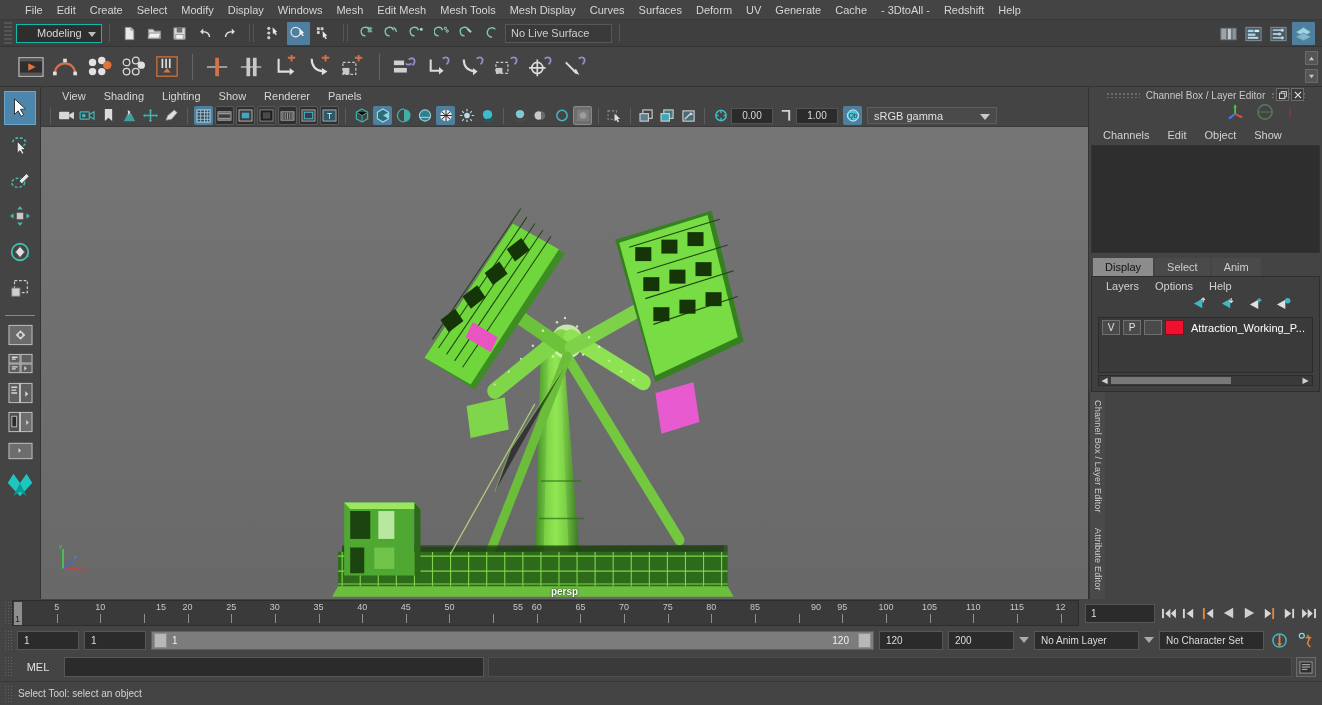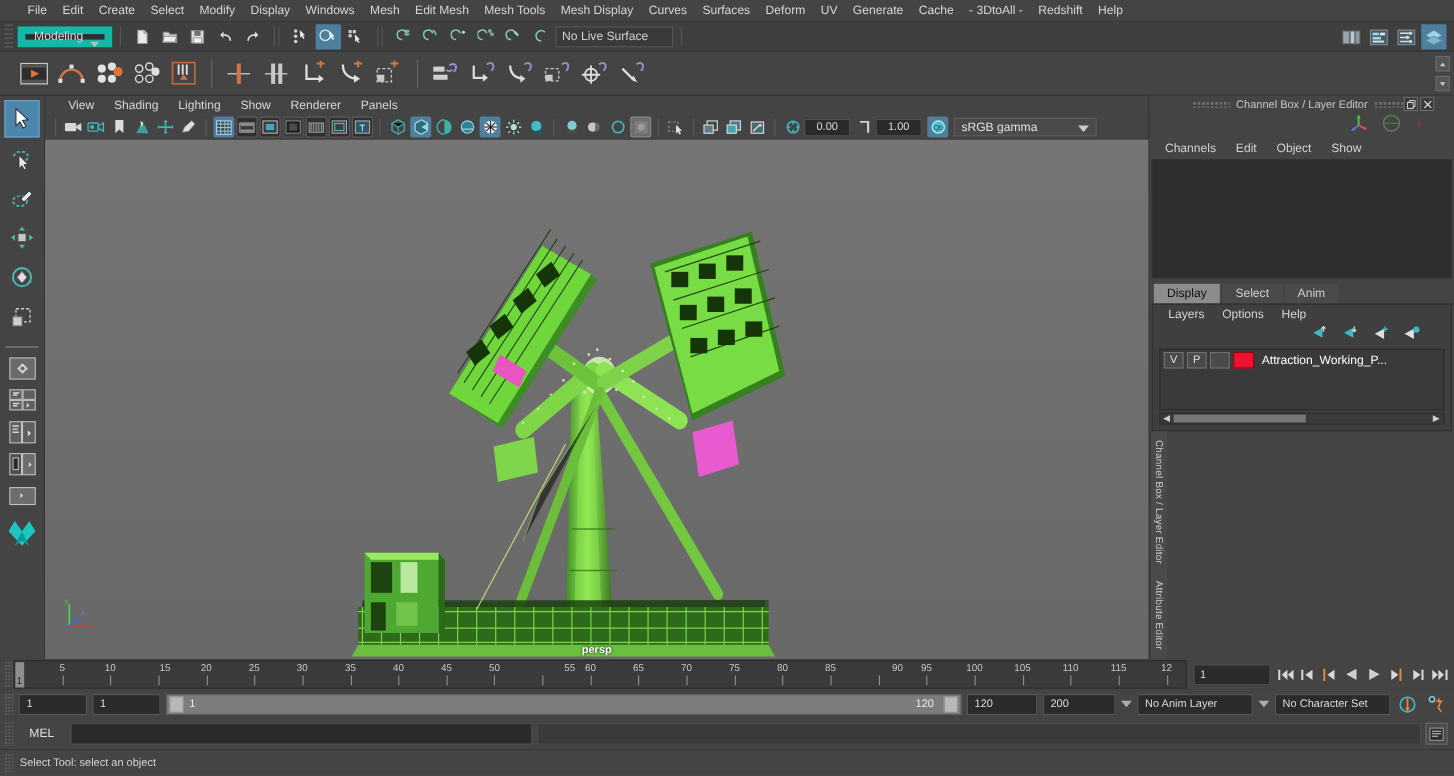--- a/index.html
+++ b/index.html
@@ -38,22 +38,22 @@
   
   .statusbar {
     height: 27px; background: #3f3f3f; flex: 0 0 27px;
     display: flex; align-items: center; padding-left: 4px; position: relative;
     border-bottom: 1px solid #343434;
   }
   .grip { width: 8px; height: 22px; background:
       repeating-linear-gradient(to bottom, #5a5a5a 0 2px, transparent 2px 4px);
       background-size: 3px 4px; background-repeat: repeat; margin-right: 4px; opacity:.8;}
   .menuselect {
-    width: 86px; height: 19px; background: #2e2e2e; border: 7px solid #14b8a6;
-    display: flex; align-items: center; padding: 0 8px; position: relative;
+    width: 86px; height: 19px; background: #2e2e2e; border: 1px solid #14b8a6;
+    display: flex; align-items: center; padding: 0 20px; position: relative;
   }
   .menuselect span { font-size: 11px; color: #d8d8d8; }
   .menuselect .arw { position: absolute; right: 5px; top: 7px; width: 0; height: 0;
     border-left: 4px solid transparent; border-right: 4px solid transparent; border-top: 5px solid #bcbcbc; }
   .sep { width: 1px; height: 18px; background: #565656; margin: 0 7px; }
   .ibtn {
     width: 23px; height: 23px; display: flex; align-items: center; justify-content: center;
     margin: 0 1px; border-radius: 1px;
   }
   .ibtn.on { background: #4e7f9e; }
@@ -114,21 +114,21 @@
   .gamma-sel .arw2 { position: absolute; right: 6px; top: 6px; width: 0; height: 0;
     border-left: 5px solid transparent; border-right: 5px solid transparent; border-top: 6px solid #c9c9c9; }
 
   
   .viewport { flex: 1; position: relative; background: #6d6d6d; overflow: hidden; min-height: 0;}
   .vp-label { position: absolute; bottom: 2px; left: 50%; transform: translateX(-50%);
     font-size: 10px; color: #ffffff; font-weight: bold; text-shadow: 0 0 2px #000;}
   .axis { position: absolute; left: 16px; bottom: 24px; width: 34px; height: 34px;}
 
   
-  .rightpanel { width: 278px; background: #444444; display: flex; flex-direction: column; border-left: 1px solid #333;}
+  .rightpanel { width: 234px; background: #444444; display: flex; flex-direction: column; border-left: 1px solid #333;}
   .rp-title { height: 16px; display: flex; align-items: center; justify-content: center; position: relative; background: #444;}
   .rp-title .t { font-size: 10px; color: #c8c8c8; }
   .rp-dots { width: 34px; height: 6px; background-image: radial-gradient(#6e6e6e 40%, transparent 41%); background-size: 4px 4px; }
   .rp-btns { position: absolute; right: 18px; top: 1px; display: flex; gap: 2px;}
   .rp-btn { width: 13px; height: 13px; background: #3b3b3b; border: 1px solid #6b6b6b; display: flex; align-items: center; justify-content: center; color: #ddd; font-size: 9px;}
   .rp-vert { width: 16px; background: #4a4a4a; border-left: 1px solid #363636; display: flex; flex-direction: column; align-items: center; }
   .rp-vert span { writing-mode: vertical-rl; font-size: 9px; color: #cfcfcf; padding: 8px 0; letter-spacing: .2px;}
   .rp-main { flex: 1; display: flex; flex-direction: column; min-width: 0;}
   .cb-gizmo { height: 22px; display: flex; align-items: center; justify-content: flex-end; padding-right: 26px; gap: 10px;}
   .cb-menus { height: 20px; display: flex; align-items: center; padding-left: 6px; gap: 2px;}
@@ -1081,21 +1081,21 @@
     <div class="ts-grip"></div>
     <div class="ts-track" id="tstrack">
       <div class="ts-cursor">
         <span>1</span>
       </div>
     <div class="ts-tick" style="left: 43.6475px;"></div>
         <div class="ts-num" style="left: 43.6475px;">5</div>
         <div class="ts-tick" style="left: 87.2951px;"></div>
         <div class="ts-num" style="left: 87.2951px;">10</div>
         <div class="ts-tick" style="left: 130.943px;"></div>
-        <div class="ts-num" style="left: 137px; text-align: right;">15</div>
+        <div class="ts-num" style="left: 148px; text-align: right;">15</div>
         <div class="ts-tick" style="left: 174.59px;"></div>
         <div class="ts-num" style="left: 174.59px;">20</div>
         <div class="ts-tick" style="left: 218.238px;"></div>
         <div class="ts-num" style="left: 218.238px;">25</div>
         <div class="ts-tick" style="left: 261.885px;"></div>
         <div class="ts-num" style="left: 261.885px;">30</div>
         <div class="ts-tick" style="left: 305.533px;"></div>
         <div class="ts-num" style="left: 305.533px;">35</div>
         <div class="ts-tick" style="left: 349.18px;"></div>
         <div class="ts-num" style="left: 349.18px;">40</div>

